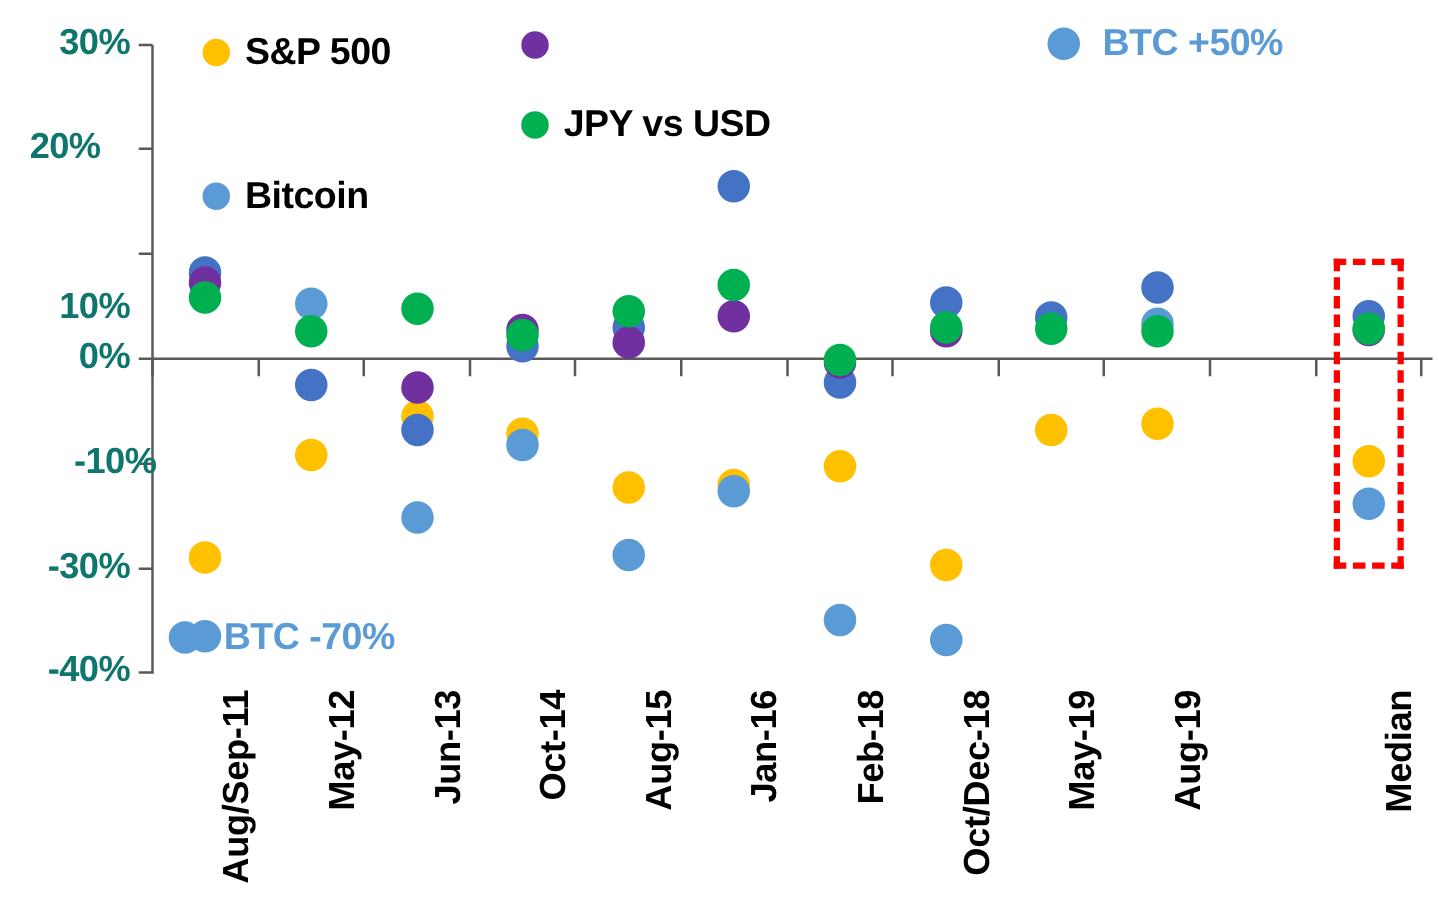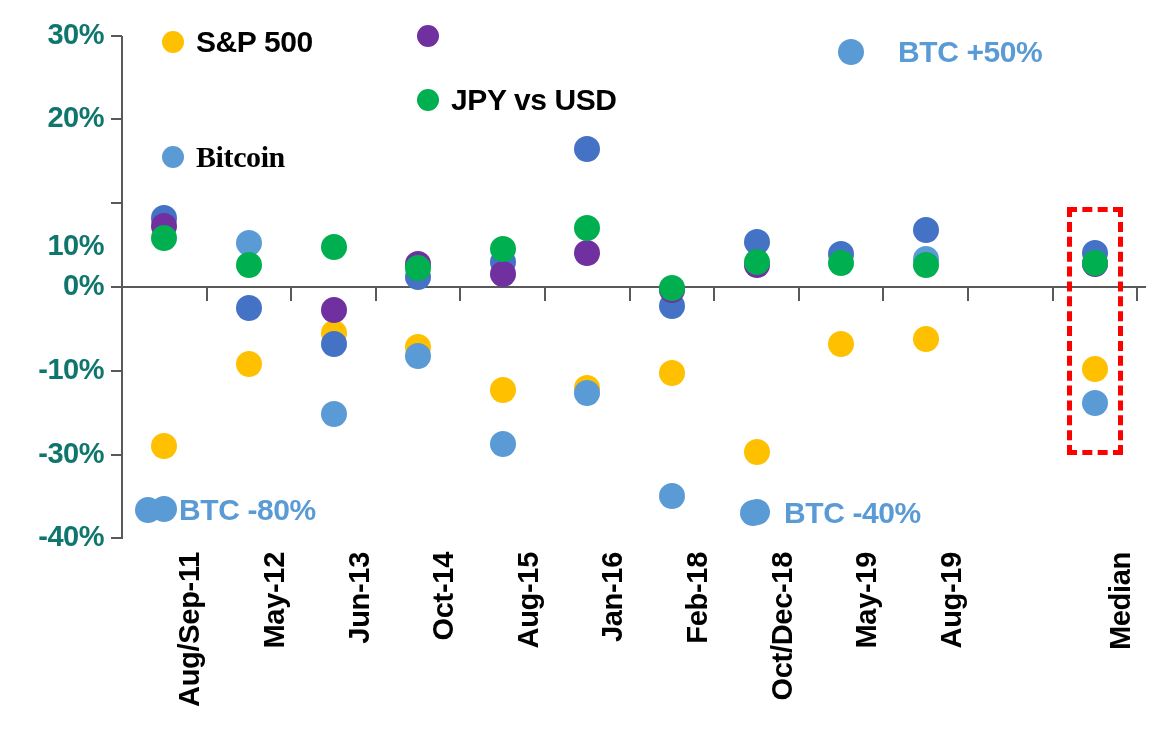--- a/index.html
+++ b/index.html
@@ -134,27 +134,27 @@
 <div id="chart-root">
 
   <div class="axis-line y-axis"></div>
 
   <div class="axis-line x-axis"></div>
 
   <div id="y-ticks">
       <div class="y-tick" style="top: 34.6px;"></div>
       <div class="ylab-wrap" style="top: 19.6px;">30%</div>
       <div class="y-tick" style="top: 118.4px;"></div>
-      <div class="ylab-wrap" style="top: 103.4px;">20%</div>
+      <div class="ylab-wrap" style="top: 103.4px; text-align: center;">20%</div>
       <div class="y-tick" style="top: 202.2px;"></div>
       <div class="ylab-wrap" style="top: 187.2px; margin-top: 44px;">10%</div>
       <div class="y-tick" style="top: 286px;"></div>
       <div class="ylab-wrap" style="top: 271px;">0%</div>
       <div class="y-tick" style="top: 369.8px;"></div>
-      <div class="ylab-wrap" style="top: 354.8px;">-10%</div>
+      <div class="ylab-wrap" style="top: 354.8px; padding-left: 21px;">-10%</div>
       <div class="y-tick" style="top: 453.6px;"></div>
       <div class="ylab-wrap" style="top: 438.6px;">-30%</div>
       <div class="y-tick" style="top: 537.4px;"></div>
       <div class="ylab-wrap" style="top: 522.4px;">-40%</div>
     </div>
 
   <div id="x-ticks">
       <div class="x-tick" style="left: 121px;"></div>
       <div class="x-tick" style="left: 205.6px;"></div>
       <div class="x-tick" style="left: 290.2px;"></div>
@@ -237,38 +237,34 @@
       <div class="x-label" style="left: 767.5px;">Oct/Dec-18</div>
       <div class="x-label" style="left: 852.1px;">May-19</div>
       <div class="x-label" style="left: 936.7px;">Aug-19</div>
       <div class="x-label" style="left: 1105.9px;">Median</div>
     </div>
 
   <div class="legend-item" style="left:162px; top:25px;">
     <span class="legend-dot" style="background:#FFC000"></span>
     <span class="legend-text">S&amp;P 500</span>
   </div>
-  <div class="legend-item" style="left:162px; top:140px;font-family:Liberation Serif, serif;">
+  <div class="legend-item" style="left:162px; top:140px;">
     <span class="legend-dot" style="background:#5B9BD5"></span>
     <span class="legend-text">Bitcoin</span>
   </div>
   <div class="legend-item" style="left:417px; top:25px;">
     <span class="legend-dot" style="background:#7030A0"></span>
   </div>
   <div class="legend-item" style="left:417px; top:83px;">
     <span class="legend-dot" style="background:#00B050"></span>
     <span class="legend-text">JPY vs USD</span>
   </div>
 
-  <div class="annot" style="left:838px; top:35px;gap:16px;">
+  <div class="annot" style="left:838px; top:18px;">
     <span class="annot-dot" style="background:#5B9BD5"></span>
     <span class="annot-text" style="color:#5B9BD5">BTC +50%</span>
   </div>
   <div class="annot" style="left:135px; top:493px;">
     <span class="annot-dot" style="background:#5B9BD5"></span>
-    <span class="annot-text" style="color:#5B9BD5">BTC -80%</span>
-  </div>
-  <div class="annot" style="left:740px; top:496px;">
-    <span class="annot-dot" style="background:#5B9BD5"></span>
-    <span class="annot-text" style="color:#5B9BD5">BTC -40%</span>
+    <span class="annot-text" style="color:#5B9BD5">BTC -70%</span>
   </div>
 
 </div>
 
 </body></html>

